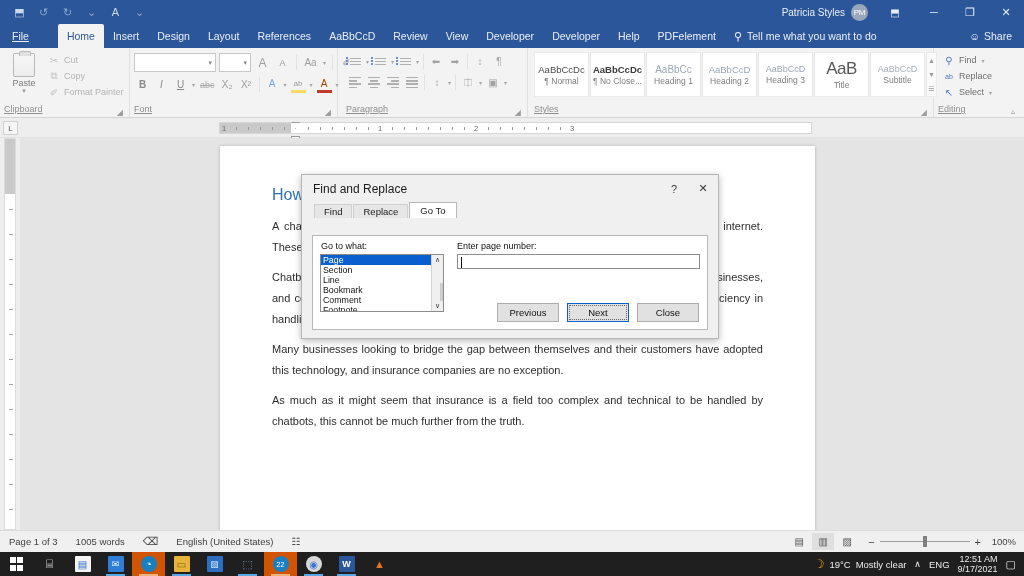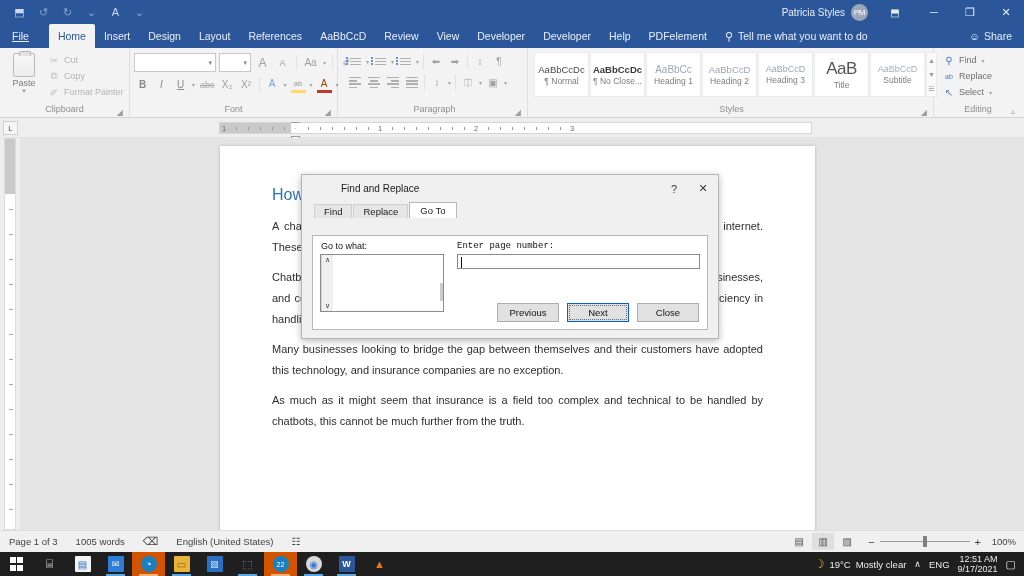--- a/index.html
+++ b/index.html
@@ -49,21 +49,21 @@
   
   .ribbontabs {
     position: absolute; top: 24px; left: 0; width: 1024px; height: 24px;
     background: #2b579a; display: flex; align-items: stretch;
     font-size: 10.5px; color: #e9eef6;
   }
   .rtab {
     padding: 0 9px; display: flex; align-items: center; white-space: nowrap;
     cursor: default;
   }
-  .rtab.first { padding-left: 12px; padding-right: 20px; text-decoration: underline; }
+  .rtab.first { padding-left: 12px; padding-right: 29px; text-decoration: underline; }
   .rtab.active {
     background: #f3f3f3; color: #2b579a;
     border-radius: 2px 2px 0 0;
   }
   .tellme { display: flex; align-items: center; gap: 5px; padding: 0 9px; }
   .bulb { font-size: 11px; }
   .share-wrap {
     margin-left: auto; display: flex; align-items: center; gap: 4px;
     padding-right: 12px; font-size: 10.5px;
   }
@@ -74,22 +74,23 @@
     background: #f3f3f3; border-bottom: 1px solid #d4d4d4;
     display: flex; align-items: stretch;
     color: #b6b6b6;
   }
   .grp {
     position: relative; display: flex; flex-direction: column;
     border-right: 1px solid #e0e0e0; padding: 3px 4px 0 4px;
   }
   .grp-body { flex: 1; display: flex; align-items: flex-start; }
   .grp-label {
-    height: 13px; font-size: 9px; text-align: center; color: #8f8f8f;
+    height: 13px; font-size: 9px; text-align: left; color: #8f8f8f;
     position: relative;
+    text-decoration: underline;
   }
   .grp-dlg {
     position: absolute; right: 2px; bottom: 0px; font-size: 8px; color: #9d9d9d;
   }
 
   
   .paste-btn {
     width: 40px; display: flex; flex-direction: column; align-items: center;
     padding-top: 2px; color: #6b6b6b;
   }
@@ -641,21 +642,21 @@
         <p class="doc-p">Chatbots are gaining popularity with customer-facing businesses, brands, eCommerce businesses, and corporations because of their numerous benefits, such as 24/hour availability and efficiency in handling queries.</p>
         <p class="doc-p">Many businesses looking to bridge the gap between themselves and their customers have adopted this technology, and insurance companies are no exception.</p>
         <p class="doc-p">As much as it might seem that insurance is a field too complex and technical to be handled by chatbots, this cannot be much further from the truth.</p>
       </div>
     </div>
   </div>
 
   <div style="position:absolute;left:301px;top:174px;width:418px;height:165px;background:#f0f0f0;border:1px solid #b5b5b5;box-shadow:0 2px 7px rgba(0,0,0,.28);font-family:'Liberation Sans',sans-serif;">
 
     <div style="height:27px;display:flex;align-items:center;padding-left:11px;background:#f0f0f0;">
-      <span style="font-size:10px;color:#1b1b1b;margin-left:28px;">Find and Replace</span>
+      <span style="font-size:12px;color:#1b1b1b;">Find and Replace</span>
       <span style="margin-left:auto;width:28px;text-align:center;font-size:11px;color:#3a3a3a;">?</span>
       <span style="width:30px;text-align:center;font-size:11px;color:#3a3a3a;">✕</span>
     </div>
 
     <div style="display:flex;align-items:flex-end;padding-left:12px;height:16px;">
       <div style="padding:1px 9px;font-size:9.5px;color:#1b1b1b;border:1px solid #cfcfcf;border-bottom:none;background:#e6e6e6;">
         <span>Find</span>
       </div>
       <div style="padding:1px 9px;font-size:9.5px;color:#1b1b1b;border:1px solid #cfcfcf;border-bottom:none;background:#e6e6e6;margin-left:1px;">
         <span>Replace</span>
@@ -663,28 +664,42 @@
       <div style="padding:2px 10px 2px 10px;font-size:9.5px;color:#1b1b1b;border:1px solid #b8b8b8;border-bottom:none;background:#fff;margin-left:1px;position:relative;z-index:2;">
         <span>Go To</span>
       </div>
     </div>
 
     <div style="position:absolute;left:10px;top:60px;right:10px;bottom:8px;background:#fff;border:1px solid #b8b8b8;">
 
       <div style="position:absolute;left:8px;top:5px;font-size:9px;color:#111;">Go to what:</div>
 
       <div style="position:absolute;left:7px;top:18px;width:124px;height:58px;border:1px solid #8c8c8c;background:#fff;display:flex;overflow:hidden;">
+        <div style="flex:1;">
+          <div style="background:#0a5fce;color:#fff;font-size:8.8px;padding:0 2px;line-height:10px;height:10px;">
+            <span>Page</span></div>
+          <div style="color:#111;font-size:8.8px;padding:0 2px;line-height:10px;height:10px;">
+            <span>Section</span></div>
+          <div style="color:#111;font-size:8.8px;padding:0 2px;line-height:10px;height:10px;">
+            <span>Line</span></div>
+          <div style="color:#111;font-size:8.8px;padding:0 2px;line-height:10px;height:10px;">
+            <span>Bookmark</span></div>
+          <div style="color:#111;font-size:8.8px;padding:0 2px;line-height:10px;height:10px;">
+            <span>Comment</span></div>
+          <div style="color:#111;font-size:8.8px;padding:0 2px;line-height:10px;height:10px;">
+            <span>Footnote</span></div>
+        </div>
         <div style="width:12px;background:#f0f0f0;border-left:1px solid #d4d4d4;display:flex;flex-direction:column;justify-content:space-between;">
           <span style="font-size:7px;color:#333;text-align:center;line-height:10px;">∧</span>
           <span style="position:absolute;left:119px;top:28px;width:10px;height:18px;background:#cdcdcd;"></span>
           <span style="font-size:7px;color:#333;text-align:center;line-height:10px;">∨</span>
         </div>
       </div>
 
-      <div style="position:absolute;left:144px;top:5px;font-size:9px;color:#111;font-family:Liberation Mono, monospace;">Enter page number:</div>
+      <div style="position:absolute;left:144px;top:5px;font-size:9px;color:#111;">Enter page number:</div>
 
       <div style="position:absolute;left:144px;top:18px;right:7px;height:15px;border:1px solid #8c8c8c;background:#fff;">
         <span style="position:absolute;left:3px;top:2px;width:1px;height:11px;background:#111;"></span>
         <span style="position:absolute;left:5px;top:1px;font-size:9px;color:#111;"></span>
       </div>
 
 
       <div style="position:absolute;right:8px;bottom:7px;display:flex;gap:8px;">
         <div style="width:62px;height:19px;border:1px solid #adadad;background:#e1e1e1;display:flex;align-items:center;justify-content:center;font-size:9.5px;color:#111;">
           <span>Previous</span>

